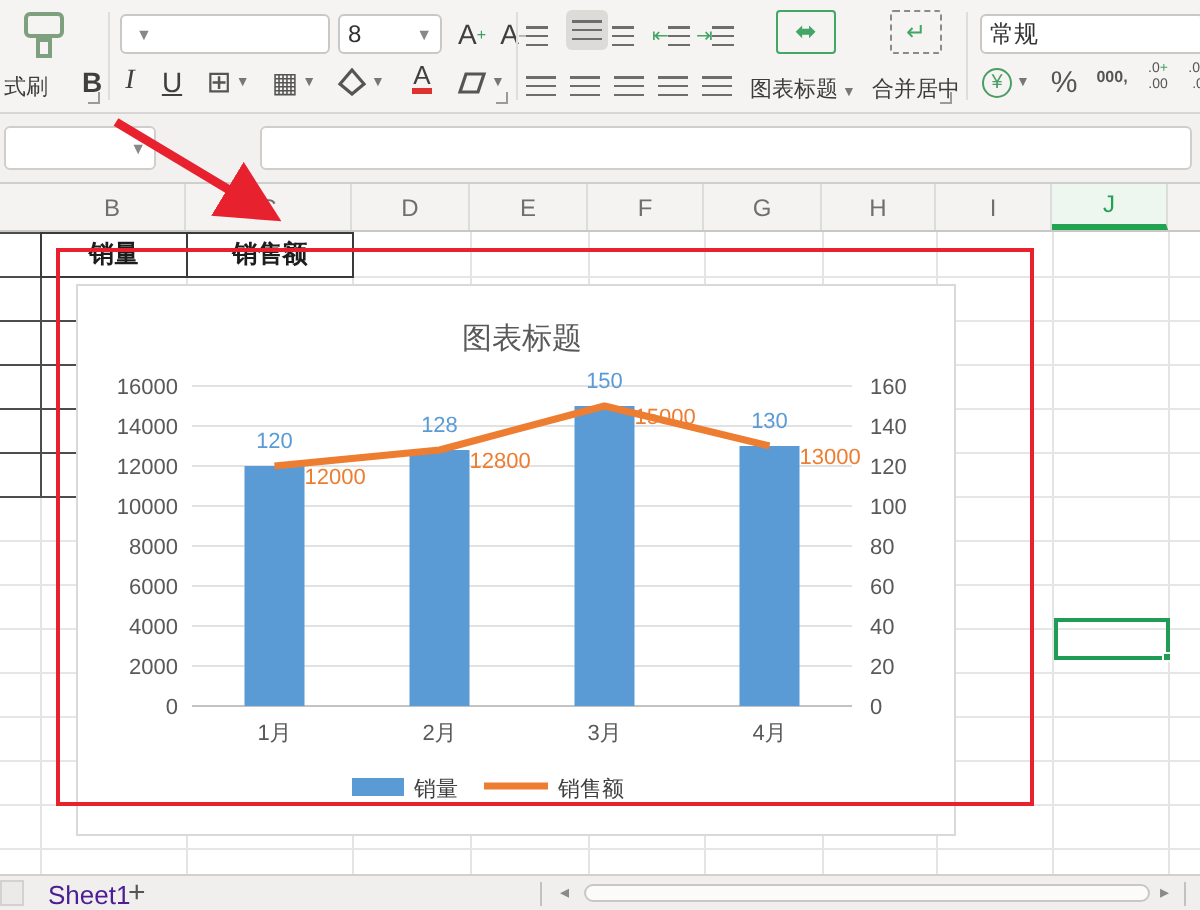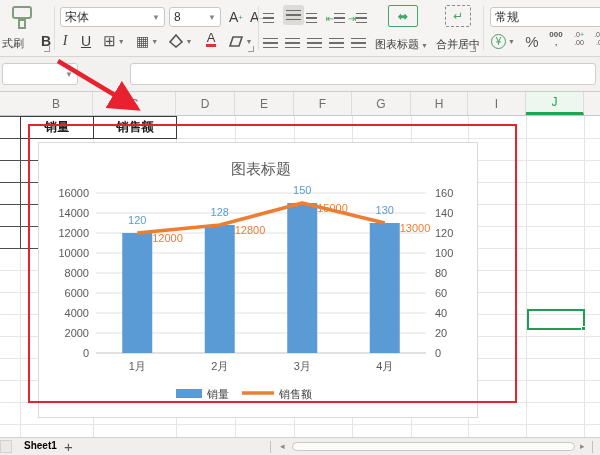--- a/index.html
+++ b/index.html
@@ -62,21 +62,21 @@
     border:2px solid #e8212e; z-index:7; pointer-events:none; }
   #arrow { position:absolute; left:45px; top:52px; z-index:8; }
   #selcell { position:absolute; left:527px; top:309px; width:58px; height:21px;
     border:2px solid #1f9d55; z-index:6; }
   #selcell .handle { position:absolute; right:-3px; bottom:-3px; width:5px; height:5px;
     background:#1f9d55; border:1px solid #fff; }
 
   
   #tabbar { position:absolute; left:0; top:437px; width:600px; height:18px;
     background:#f0efed; border-top:1px solid #d2d0ce; }
-  #sheetname { position:absolute; left:24px; top:2px; font-size:10px; font-weight:bold; color:#000000; }
+  #sheetname { position:absolute; left:24px; top:2px; font-size:13px; font-weight:normal; color:#4c1d95; }
   #addsheet { position:absolute; left:64px; top:0px; font-size:15px; color:#555; }
   .tsep { position:absolute; top:3px; width:1px; height:12px; background:#c2c1bf; }
   #scrollpill { position:absolute; left:292px; top:4px; width:283px; height:9px;
     background:#fbfbfa; border:1px solid #c8c7c5; border-radius:5px; }
   .scrollarr { position:absolute; top:3px; font-size:9px; color:#8a8a8a; }
 </style>
 </head>
 <body>
 
 <div id="stage">
@@ -87,21 +87,20 @@
       <svg width="26" height="24" viewBox="0 0 26 24">
         <rect x="3" y="2" width="18" height="11" rx="2" fill="none" stroke="#7fa07f" stroke-width="2"></rect>
         <rect x="9" y="15" width="6" height="8" fill="none" stroke="#7fa07f" stroke-width="2"></rect>
       </svg>
     </div>
     <div class="grplabel" style="left:2px;top:36px;">式刷</div>
     <div class="corner" style="left:44px;top:46px;"></div>
     <div class="rsep" style="left:54px;"></div>
 
     <div class="combo" style="left:60px;top:7px;width:105px;">
-      <span class="cv">宋体</span>
       <span class="dd">▼</span>
     </div>
     <div class="combo" style="left:169px;top:7px;width:52px;">
       <span class="cv">8</span>
       <span class="dd">▼</span>
     </div>
     <div class="tbtn" style="left:227px;top:7px;width:18px;">
       <span>A</span>
         <sup style="font-size:8px;color:#3aa061;">+</sup>
     </div>
@@ -186,21 +185,21 @@
     <div class="combo" style="left:490px;top:7px;width:112px;">
       <span class="cv">常规</span>
     </div>
     <div class="tbtn" style="left:490px;top:31px;width:26px;">
       <span style="display:inline-flex;width:15px;height:15px;border:1.3px solid #4a9e62;border-radius:50%;align-items:center;justify-content:center;font-size:10px;color:#4a9e62;">¥</span>
         <span class="dd2">▼</span>
       </div>
     <div class="tbtn" style="left:523px;top:31px;width:18px;font-size:15px;color:#555;">
         <span>%</span>
       </div>
-    <div class="tbtn" style="left:545px;top:29px;width:22px;flex-direction:column;font-size:8px;font-weight:bold;color:#555;line-height:8px;text-align:right;">
+    <div class="tbtn" style="left:545px;top:29px;width:22px;flex-direction:row;font-size:8px;font-weight:bold;color:#555;line-height:8px;text-align:right;">
       <span>000</span>
         <span>,</span>
       </div>
     <div class="tbtn" style="left:569px;top:29px;width:20px;flex-direction:column;font-size:7px;color:#555;line-height:8px;">
         <span>.0<span style="color:#43a566;">+</span></span>
         <span>.00</span>
       </div>
     <div class="tbtn" style="left:590px;top:29px;width:18px;flex-direction:column;font-size:7px;color:#555;line-height:8px;">
         <span>.00</span>
         <span>.0</span>

